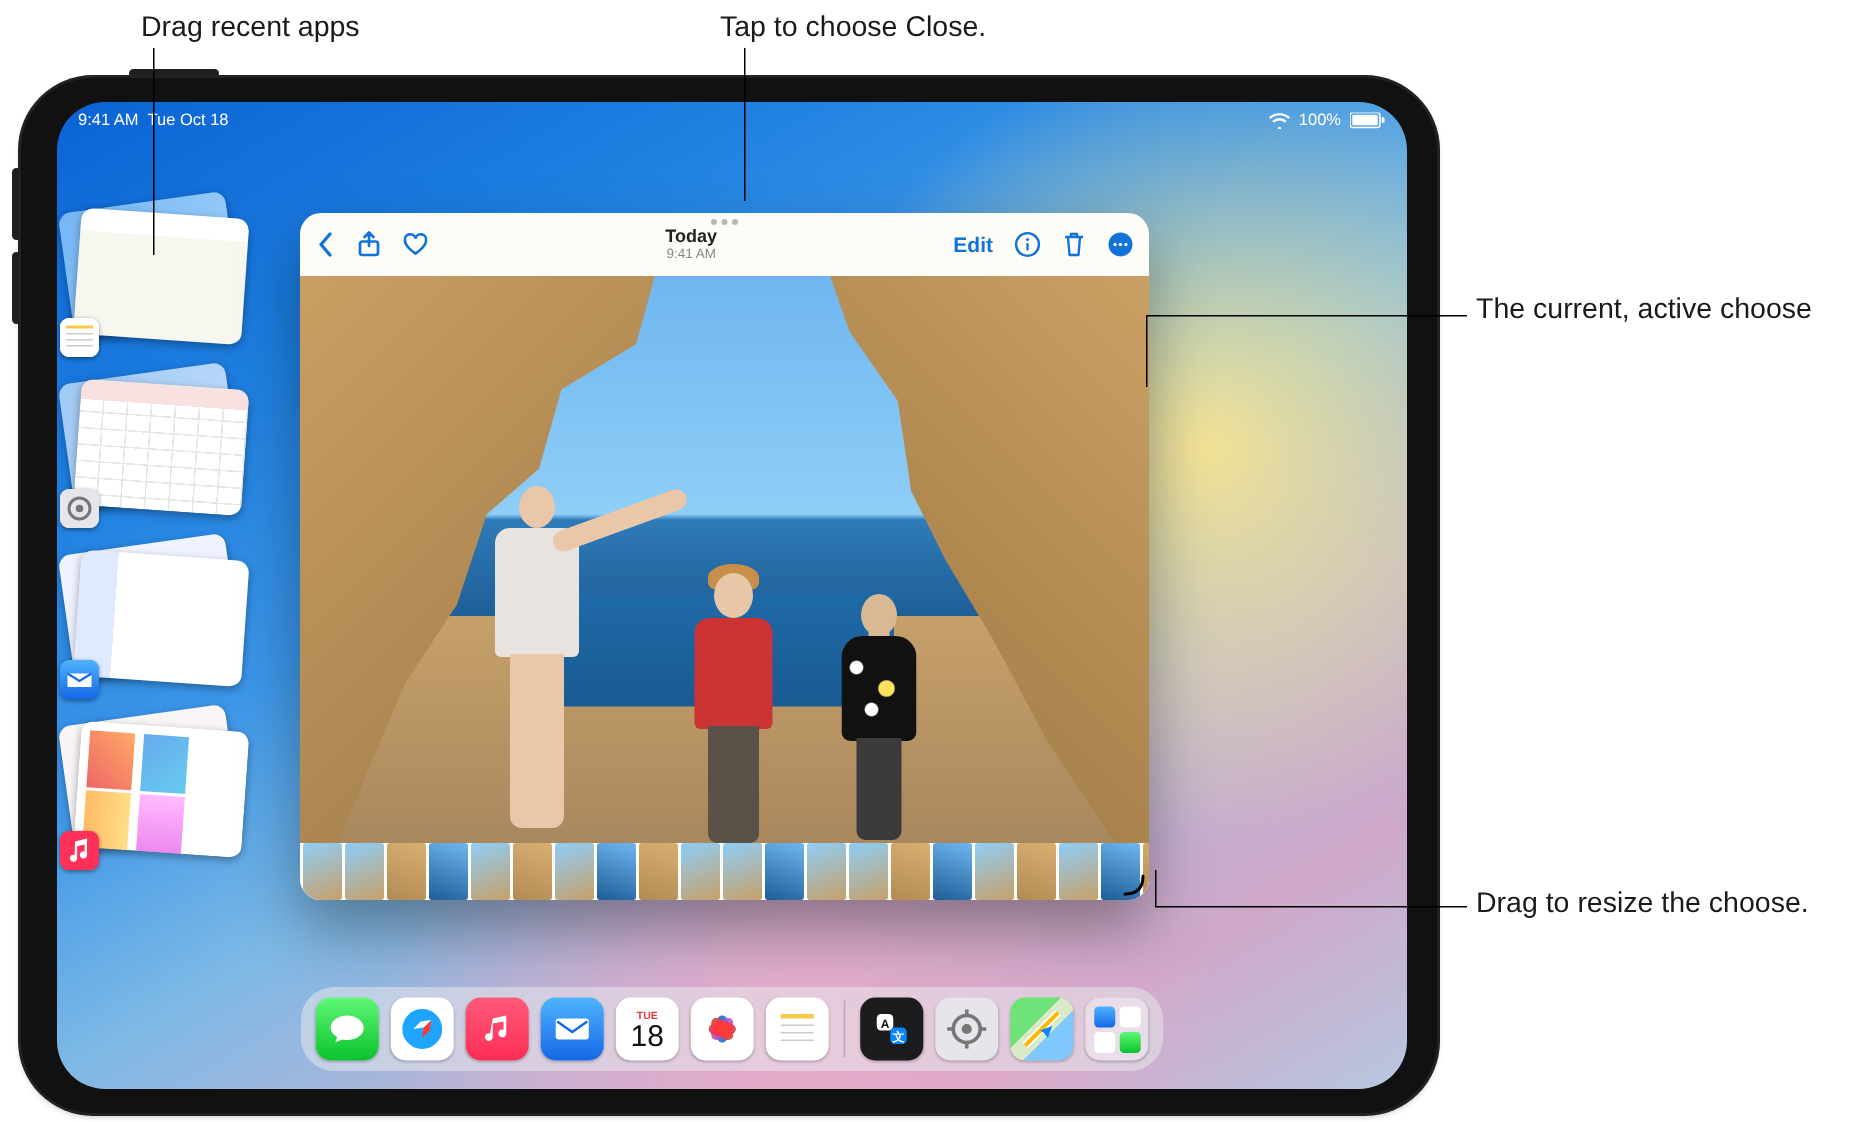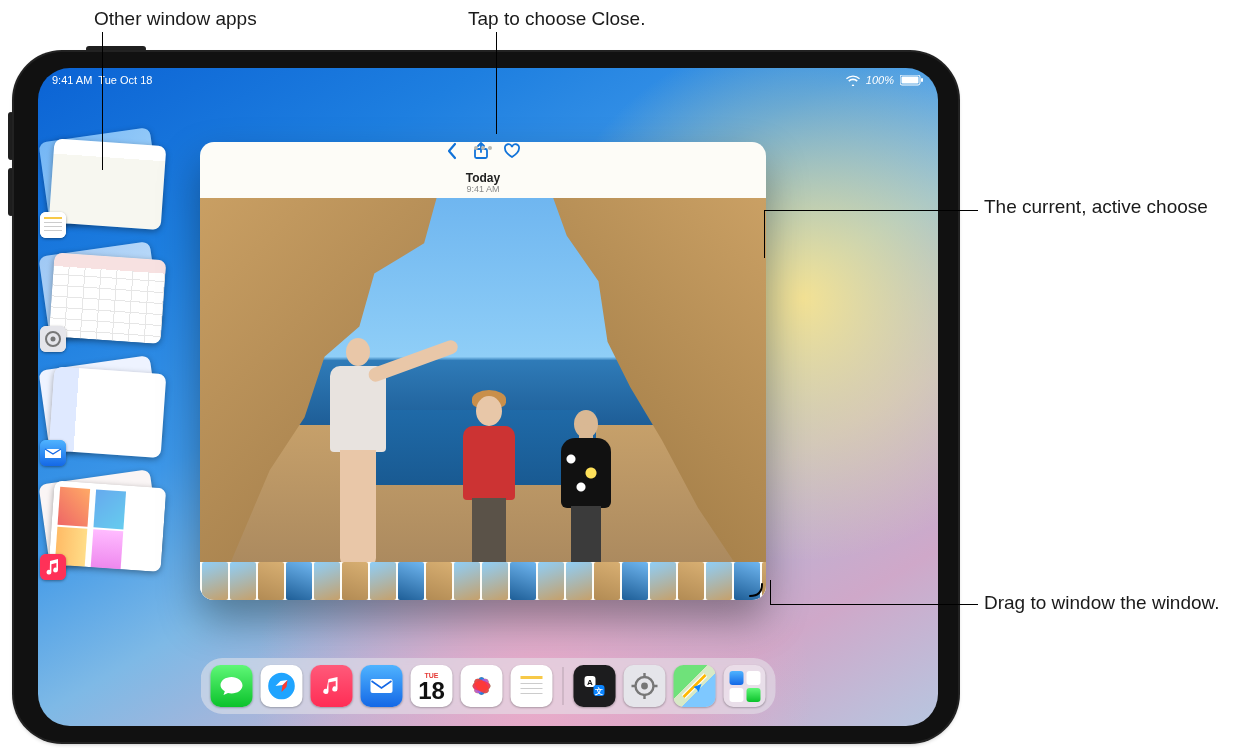--- a/index.html
+++ b/index.html
@@ -40,21 +40,21 @@
       radial-gradient(circle at 55% 95%, rgba(240,170,200,.85) 0%, rgba(240,170,200,0) 35%),
       linear-gradient(150deg,#0b63d4 0%,#1e7fe0 22%,#3d97e8 40%,#7eb9e6 55%,#b6b4d6 70%,#cfa8c9 85%,#b7c6e0 100%);
   }
   
   .status-bar{
     position:absolute;top:0;left:0;width:100%;height:24px;
     display:flex;align-items:center;padding:0 14px;
     font-size:11px;color:#fff;font-weight:500;
   }
   .status-left{display:flex;gap:6px;align-items:baseline;}
-  .status-right{margin-left:auto;display:flex;gap:6px;align-items:center;font-style:italic;}
+  .status-right{margin-left:auto;display:flex;gap:6px;align-items:center;}
   .wifi-icon,.battery-icon{display:inline-block}
   .wifi-icon svg,.battery-icon svg{vertical-align:middle}
   
   .recent-strip{
     position:absolute;left:10px;top:68px;width:124px;
     display:flex;flex-direction:column;gap:18px;
   }
   .stack{position:relative;height:96px;}
   .card{
     position:absolute;width:112px;height:84px;border-radius:8px;
@@ -91,22 +91,22 @@
     position:absolute;left:162px;top:74px;width:566px;height:458px;
     background:#fdfcf7;border-radius:14px;overflow:hidden;
     box-shadow:0 20px 40px rgba(0,0,0,.35);
   }
   .grip{
     position:absolute;top:4px;left:50%;transform:translateX(-50%);
     display:flex;gap:3px;
   }
   .grip span{width:4px;height:4px;border-radius:50%;background:#b8b8b0}
   .toolbar{
-    height:56px;display:flex;align-items:center;padding:0 10px;gap:12px;
-    color:#1173d9;font-size:14px;flex-direction:column;
+    height:42px;display:flex;align-items:center;padding:18px 10px;gap:12px;
+    color:#1173d9;font-size:14px;
   }
   .toolbar .tb-left,.toolbar .tb-right{display:flex;align-items:center;gap:14px}
   .toolbar .tb-center{flex:1;text-align:center;color:#1b1b1b;line-height:1.1}
   .tb-title{font-size:12px;font-weight:600;color:#222}
   .tb-sub{font-size:9px;color:#888}
   .tb-btn{cursor:pointer;display:inline-flex}
   .edit-btn{font-weight:700}
   .photo-area{
     position:relative;width:100%;height:calc(100% - 42px - 38px);
     background:linear-gradient(to bottom,#6fb6f0 0%,#8fcef7 42%,#2f7bb8 43%,#1e5e97 60%,#c6a06a 60%,#a9885e 100%);
@@ -176,21 +176,21 @@
   .dock-icon{
     width:42px;height:42px;border-radius:10px;position:relative;
     display:flex;align-items:center;justify-content:center;
     font-size:10px;color:#fff;box-shadow:0 1px 2px rgba(0,0,0,.25);
   }
   
   .callout{
     position:absolute;font-size:19px;color:#1a1a1a;line-height:1.35;
   }
   .callout.a{left:94px;top:6px}
-  .callout.b{left:468px;top:6px}
+  .callout.b{left:480px;top:6px}
   .callout.c{left:984px;top:194px;width:240px}
   .callout.d{left:984px;top:590px;width:240px}
   .lead{position:absolute;background:#000;pointer-events:none}
   .lead.v{width:1px}
   .lead.h{height:1px}
 </style>
 </head>
 <body>
 
 <div class="power-btn"></div>
@@ -402,21 +402,21 @@
           </svg>
       </div>
       <div class="dock-icon" style="background:linear-gradient(#4fb3ff,#1468e6)">
         <svg width="26" height="20" viewBox="0 0 26 20">
             <rect x="2" y="3" width="22" height="14" rx="2" fill="#fff"></rect>
             <path d="M3 5l10 7 10-7" fill="none" stroke="#1468e6" stroke-width="1.6"></path>
           </svg>
       </div>
       <div class="dock-icon" style="background:#fff;flex-direction:column;color:#e53935">
         <div style="font-size:7px;color:#e53935;font-weight:600;margin-top:3px">TUE</div>
-        <div style="font-size:24px;color:#111;font-weight:700;line-height:1">18</div>
+        <div style="font-size:20px;color:#111;font-weight:400;line-height:1">18</div>
       </div>
       <div class="dock-icon" style="background:#fff">
         <svg width="30" height="30" viewBox="0 0 30 30">
           <g transform="translate(15 15)">
             <ellipse rx="5" ry="9" fill="#ff9500" opacity=".85"></ellipse>
             <ellipse rx="5" ry="9" fill="#ffcc00" opacity=".85" transform="rotate(45)"></ellipse>
             <ellipse rx="5" ry="9" fill="#34c759" opacity=".85" transform="rotate(90)"></ellipse>
             <ellipse rx="5" ry="9" fill="#30b0c7" opacity=".85" transform="rotate(135)"></ellipse>
             <ellipse rx="5" ry="9" fill="#007aff" opacity=".85" transform="rotate(180)"></ellipse>
             <ellipse rx="5" ry="9" fill="#af52de" opacity=".85" transform="rotate(225)"></ellipse>
@@ -467,23 +467,23 @@
           <div style="background:#fff;border-radius:3px"></div>
           <div style="background:#fff;border-radius:3px"></div>
           <div style="background:linear-gradient(#5ff777,#0bc22b);border-radius:3px"></div>
         </div>
       </div>
     </div>
 
   </div>
 </div>
 
-<div class="callout a">Other window apps</div>
+<div class="callout a">Drag recent apps</div>
 <div class="callout b">Tap to choose Close.</div>
 <div class="callout c">The current, active choose</div>
-<div class="callout d">Drag to window the window.</div>
+<div class="callout d">Drag to resize the choose.</div>
 
 <div class="lead v" style="left:102px;top:32px;height:138px"></div>
 <div class="lead v" style="left:496px;top:32px;height:102px"></div>
 <div class="lead h" style="left:764px;top:210px;width:214px"></div>
 <div class="lead h" style="left:770px;top:604px;width:208px"></div>
 <div class="lead v" style="left:764px;top:210px;height:48px"></div>
 <div class="lead v" style="left:770px;top:580px;height:24px"></div>
 
 </body></html>

